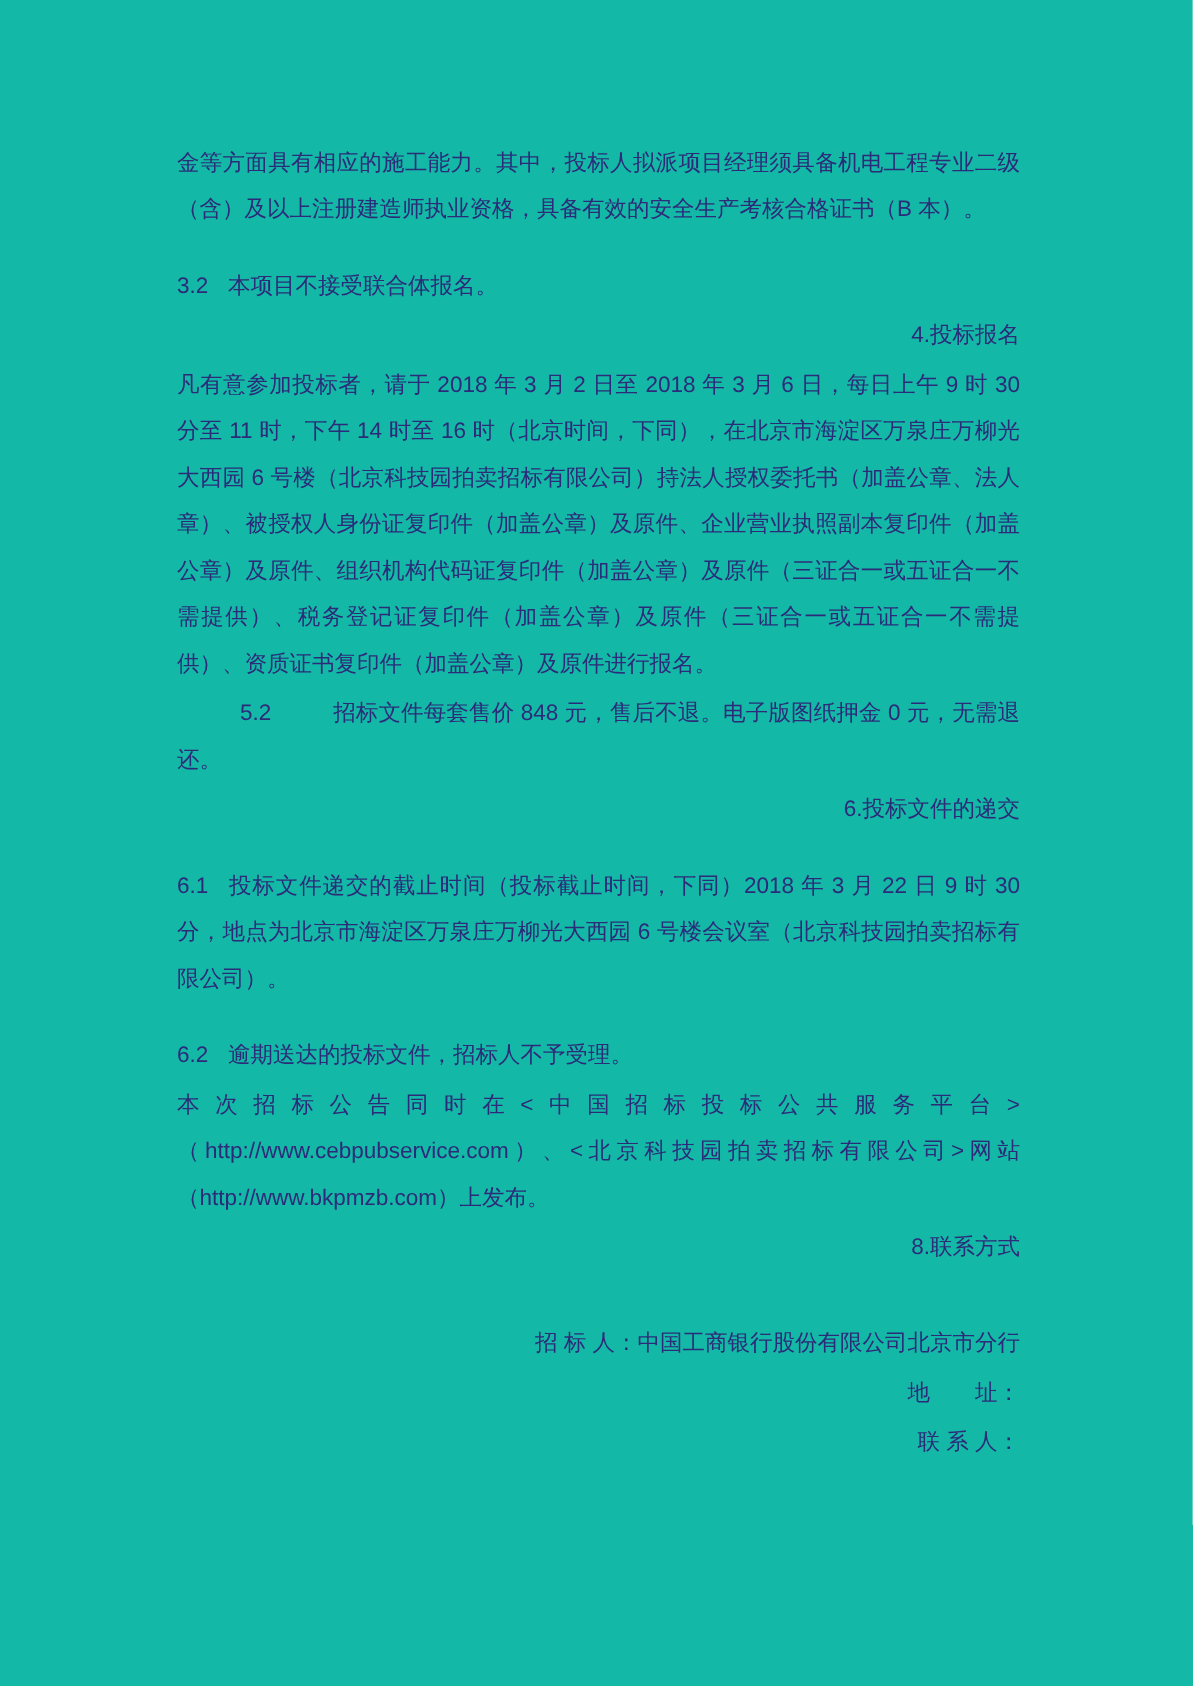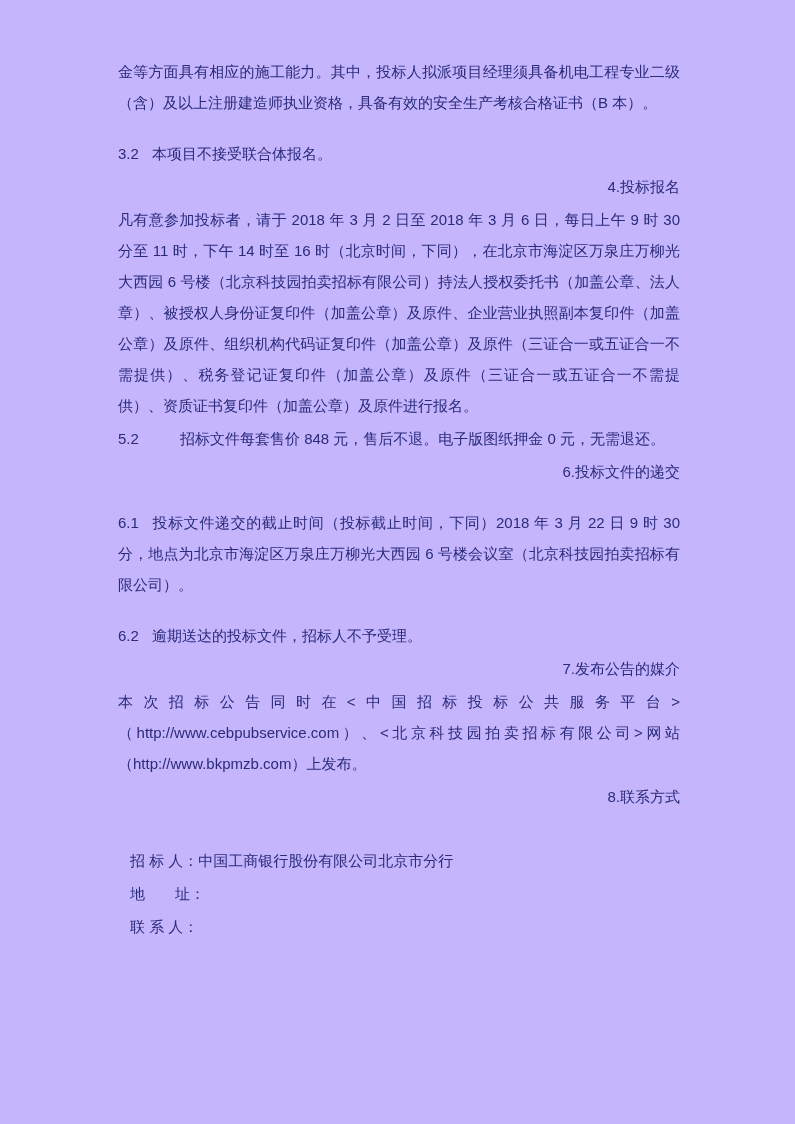--- a/index.html
+++ b/index.html
@@ -9,44 +9,44 @@
   }
   body {
     width: 795px;
     height: 1124px;
     overflow: hidden;
   }
   .page {
     box-sizing: border-box;
     width: 795px;
     height: 1124px;
-    padding: 56px 115px 0 118px;
-    background: #c4b5fd;
+    padding: 93px 115px 0 118px;
+    background: #14b8a6;
     color: #2b2b7a;
     font-family: "Liberation Sans", "DejaVu Sans", sans-serif;
     font-size: 15px;
     line-height: 31px;
   }
   .para {
     margin: 0 0 2px 0;
     text-align: justify;
   }
   .heading {
     margin: 2px 0 2px 0;
     text-align: right;
   }
   .num {
     display: inline-block;
   }
   .h-num { min-width: 30px; }
   .i-num { min-width: 34px; margin-top: 18px; }
-  .w-num { min-width: 62px; }
+  .w-num { min-width: 62px; margin-left: 42px; }
   .contact-line {
-    margin: 0 0 2px 12px;
-    text-align: left;
+    margin: 0 0 2px 0;
+    text-align: right;
   }
   .blank-line {
     height: 31px;
   }
 </style>
 </head>
 <body>
 
 <div class="page">
 
@@ -61,21 +61,20 @@
 
 
   <p class="para"><span class="num w-num">5.2</span><span>招标文件每套售价 848 元，售后不退。电子版图纸押金 0 元，无需退还。</span></p>
 
   <p class="heading"><span class="num h-num">6.</span><span>投标文件的递交</span></p>
 
   <p class="para"><span class="num i-num">6.1</span><span>投标文件递交的截止时间（投标截止时间，下同）2018 年 3 月 22 日 9 时 30 分，地点为北京市海淀区万泉庄万柳光大西园 6 号楼会议室（北京科技园拍卖招标有限公司）。</span></p>
 
   <p class="para"><span class="num i-num">6.2</span><span>逾期送达的投标文件，招标人不予受理。</span></p>
 
-  <p class="heading"><span class="num h-num">7.</span><span>发布公告的媒介</span></p>
 
   <p class="para">本次招标公告同时在&lt;中国招标投标公共服务平台&gt;（http://www.cebpubservice.com）、&lt;北京科技园拍卖招标有限公司&gt;网站（http://www.bkpmzb.com）上发布。</p>
 
   <p class="heading"><span class="num h-num">8.</span><span>联系方式</span></p>
 
   <div class="blank-line"></div>
 
   <p class="contact-line"><span>招 标 人：</span><span>中国工商银行股份有限公司北京市分行</span></p>
 
   <p class="contact-line"><span>地　　址：</span></p>

